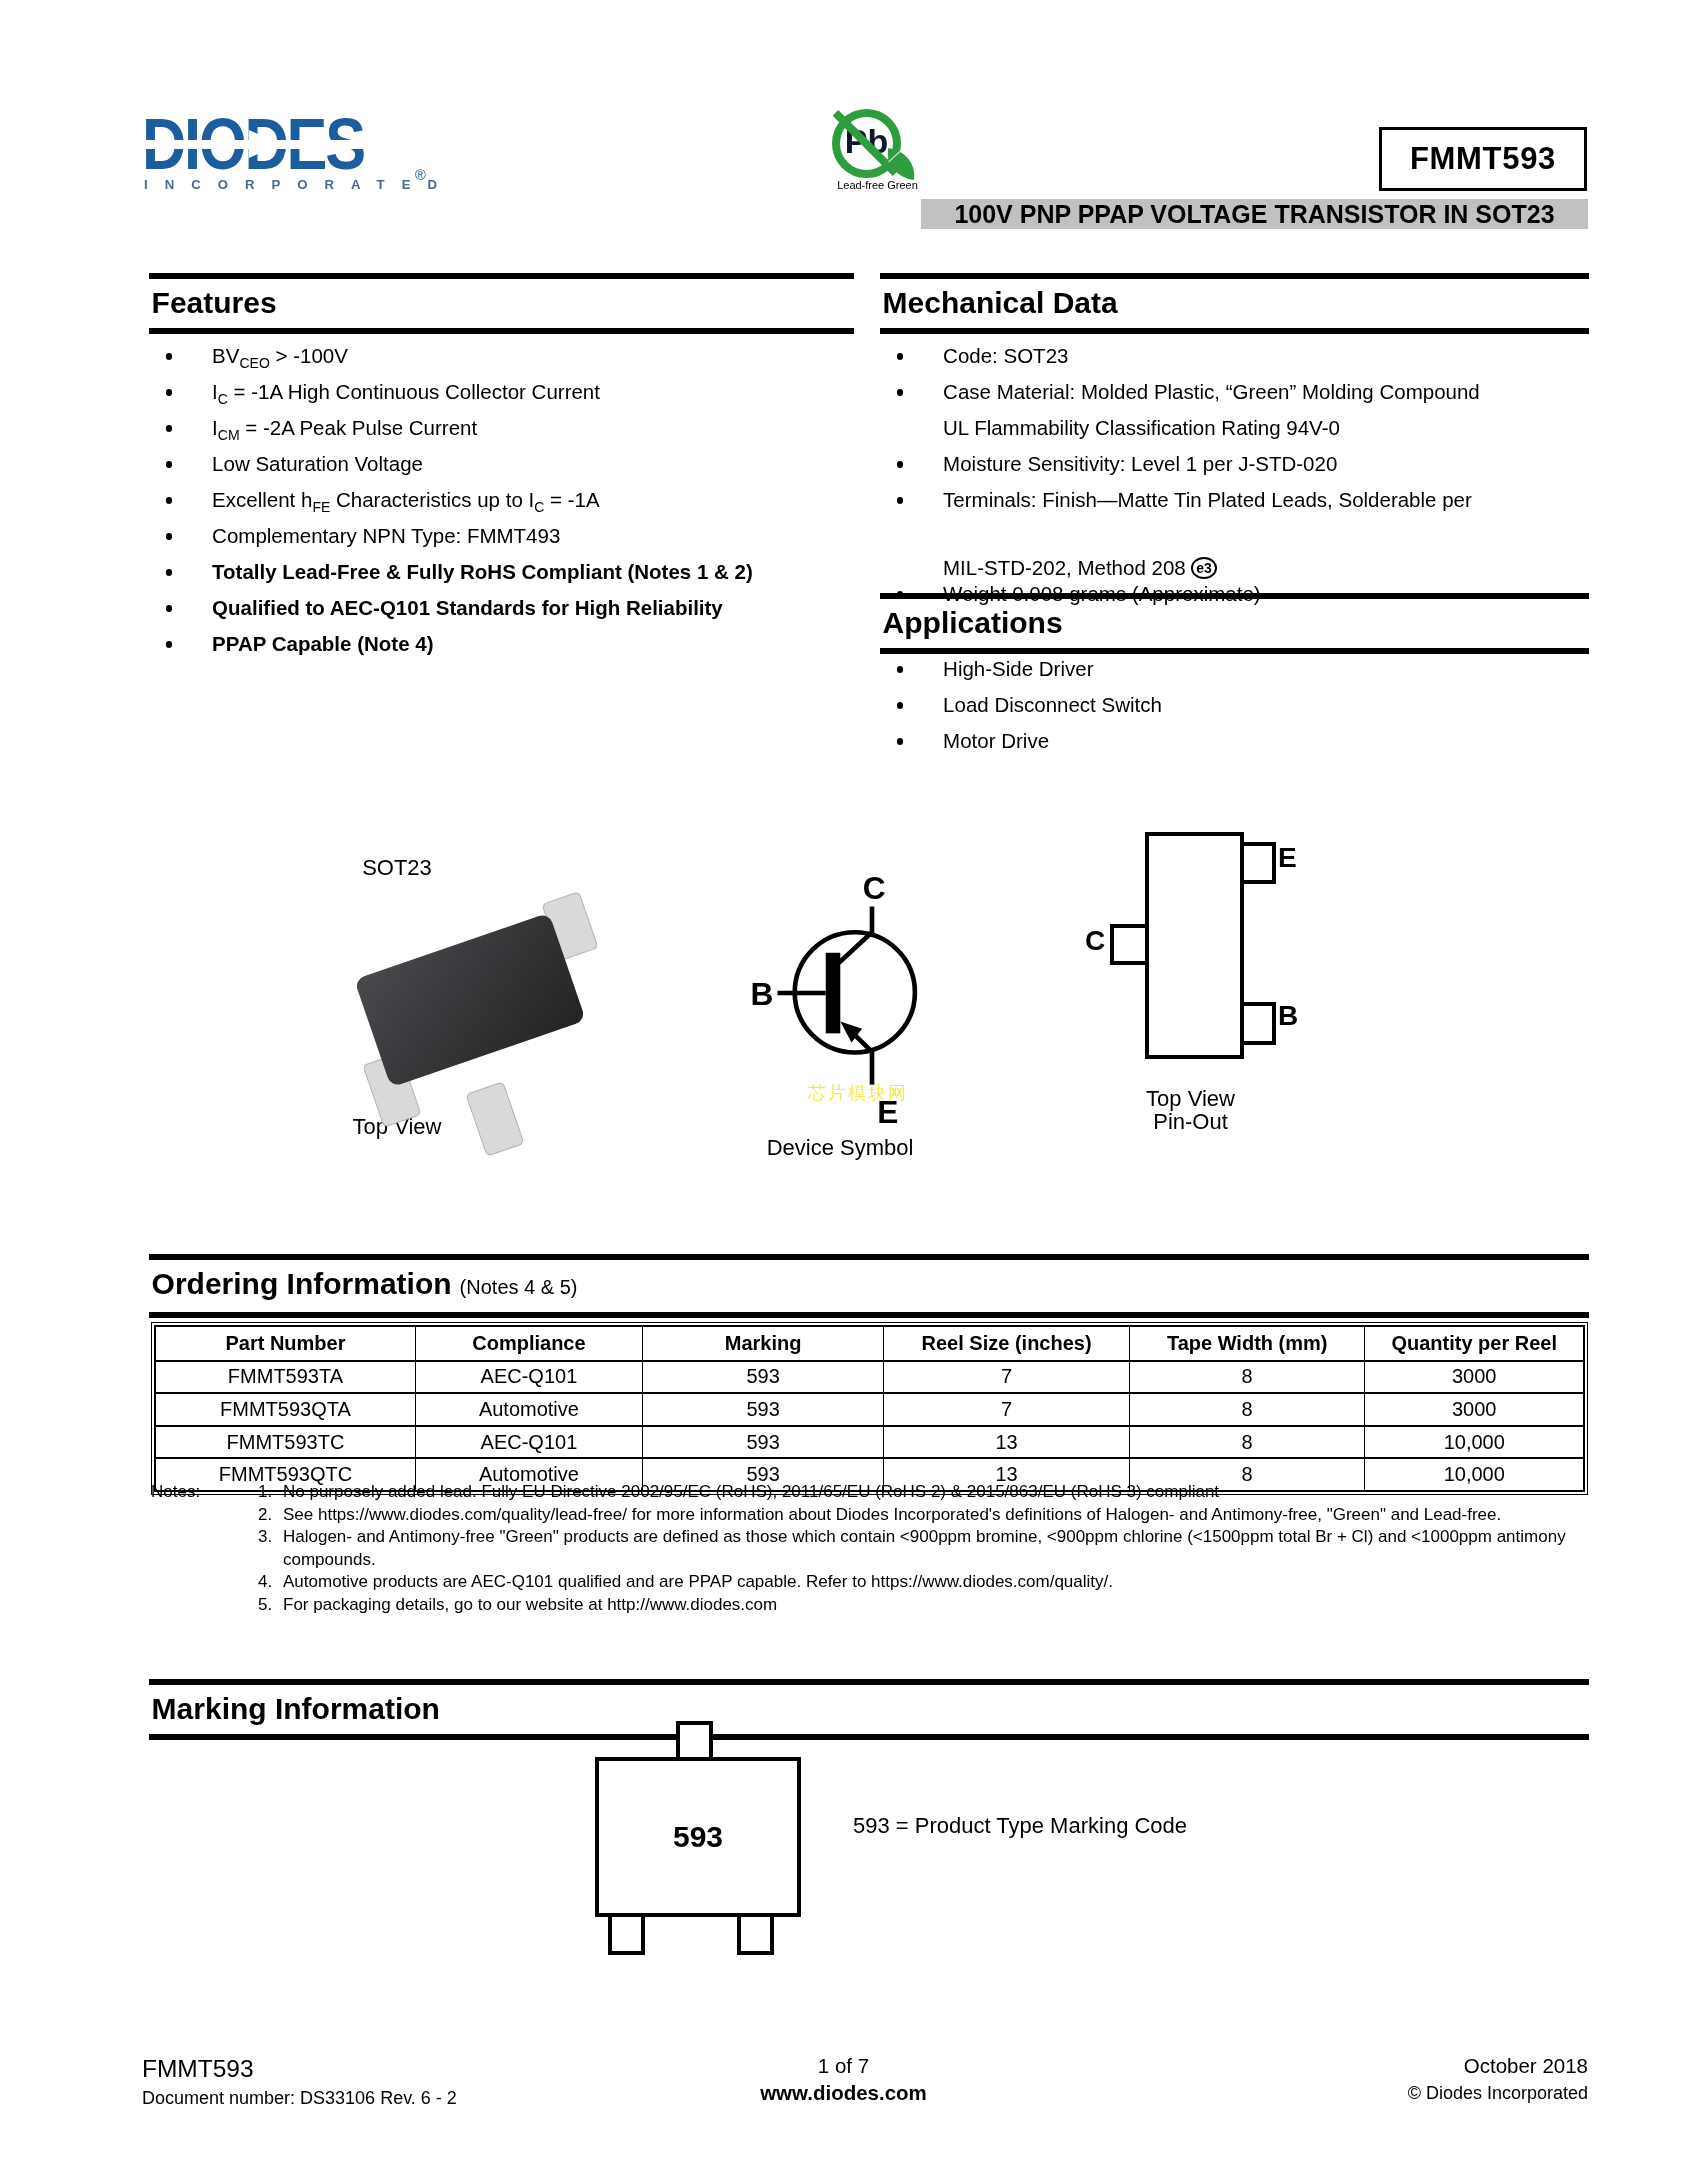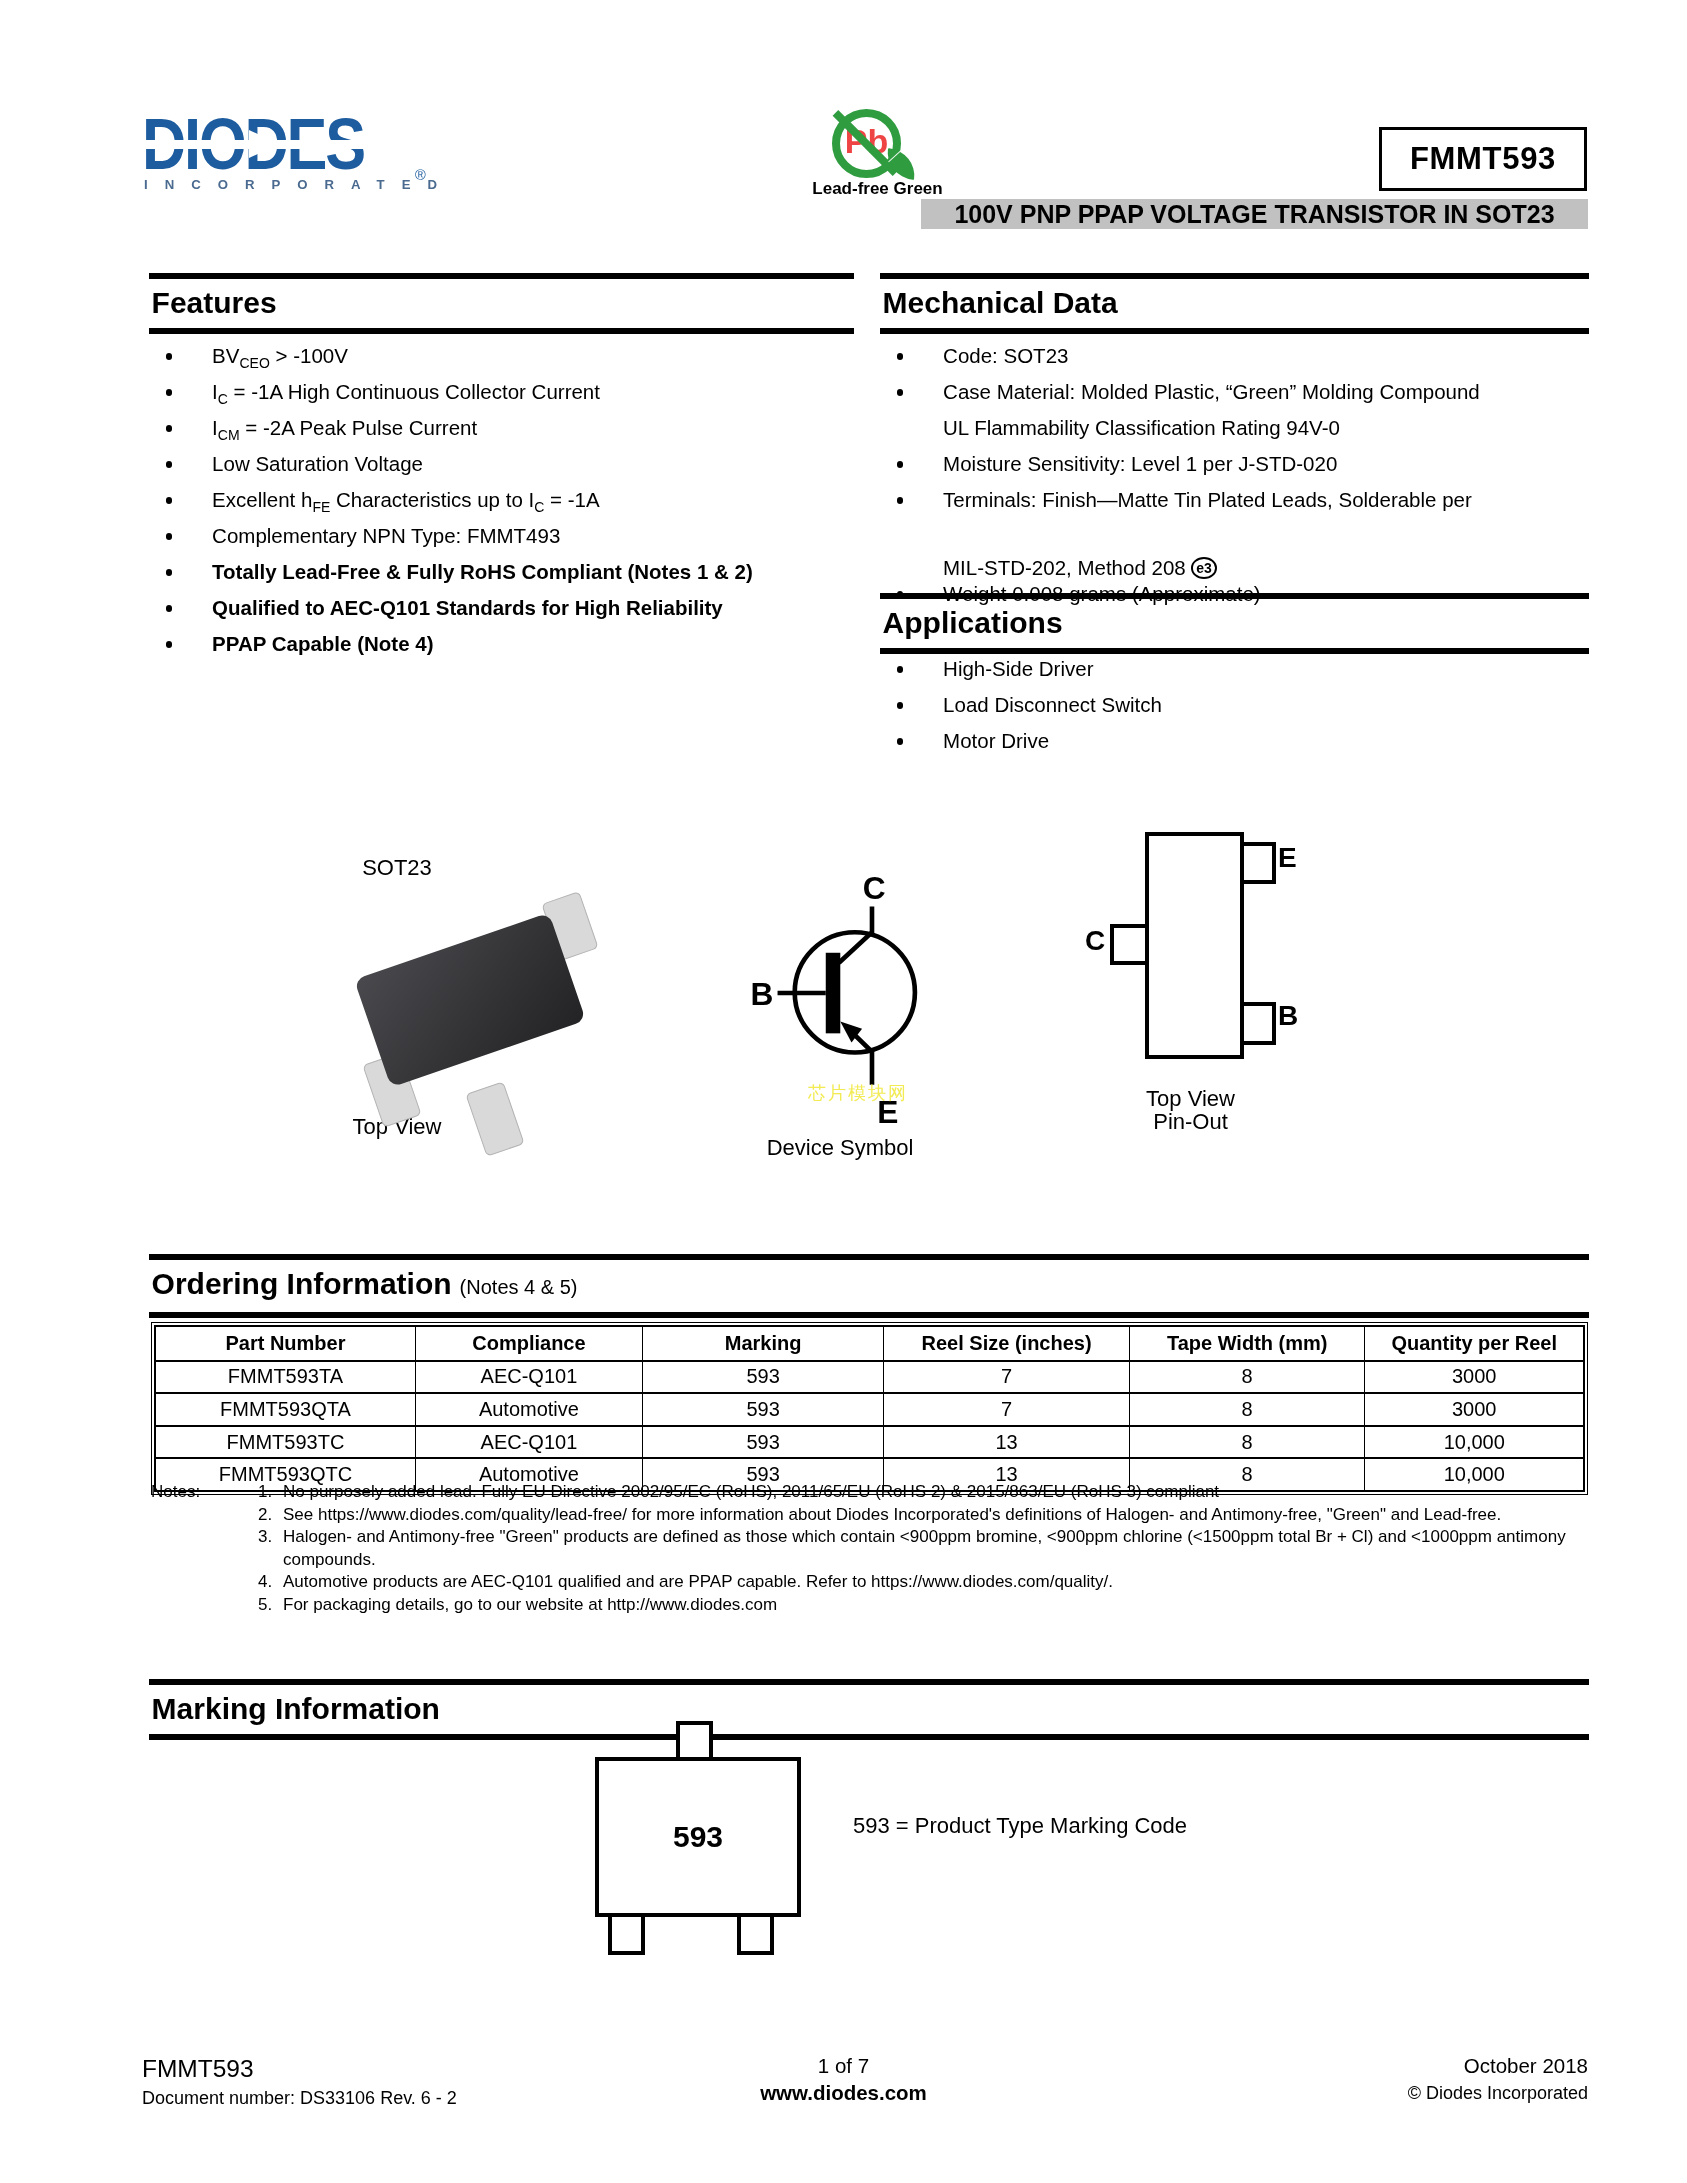--- a/index.html
+++ b/index.html
@@ -13,27 +13,27 @@
   .logo-stripe{position:absolute;left:0;top:29px;width:271px;height:8.6px;background:#fff;}
   .logo-arrow{position:absolute;left:107px;top:19px;width:0;height:0;
               border-left:30px solid #fff;border-top:14px solid transparent;border-bottom:14px solid transparent;}
   .logo-reg{position:absolute;left:273px;top:56px;font-size:14.6px;color:#1d5c9f;}
   .logo-sub{position:absolute;left:2px;top:66px;font-size:13.2px;font-weight:bold;color:#4a6a8f;
             letter-spacing:17px;white-space:nowrap;}
 
   .pb{position:absolute;left:820px;top:109px;width:146px;height:99px;}
   .pb-ring{position:absolute;left:12px;top:0;width:69px;height:69px;border:8px solid #2e9c3f;
            border-radius:50%;box-sizing:border-box;background:#fff;}
-  .pb-sym{position:absolute;left:0;right:0;top:5.3px;text-align:center;font-size:34px;font-weight:bold;color:#ef4444;}
+  .pb-sym{position:absolute;left:0;right:0;top:5.3px;text-align:center;font-size:34px;font-weight:bold;color:#0f172a;}
   .pb-slash{position:absolute;left:3.3px;top:30px;width:85px;height:8px;background:#2e9c3f;transform:rotate(45deg);}
   .pb-leaf{position:absolute;left:66px;top:41px;width:30px;height:28px;background:#2e9c3f;
            border-radius:4% 100% 4% 100%;transform:rotate(8deg);}
   .pb-leaf:after{content:"";position:absolute;left:5.3px;top:5.3px;width:20px;height:17px;
            border-left:1.3px solid #eaf6ec;transform:rotate(40deg);}
-  .pb-label{position:absolute;left:-12px;top:70px;width:139px;text-align:center;font-size:17px;font-weight:bold;}
+  .pb-label{position:absolute;left:-12px;top:70px;width:139px;text-align:center;font-size:11px;font-weight:normal;}
 
   .part-box{position:absolute;left:1379px;top:127px;width:208px;height:64px;border:3.3px solid #000;
             box-sizing:border-box;display:flex;align-items:center;justify-content:center;
             font-size:31px;font-weight:bold;letter-spacing:0.7px;}
   .title-bar{position:absolute;left:921px;top:199px;width:667px;height:30px;background:#c1c1c1;
              display:flex;align-items:center;justify-content:center;font-size:25px;font-weight:bold;white-space:nowrap;}
 
   
   .sec{position:absolute;border-top:6px solid #000;border-bottom:6px solid #000;
        padding:6.6px 0 8px 2.6px;box-sizing:border-box;background:#fff;}

